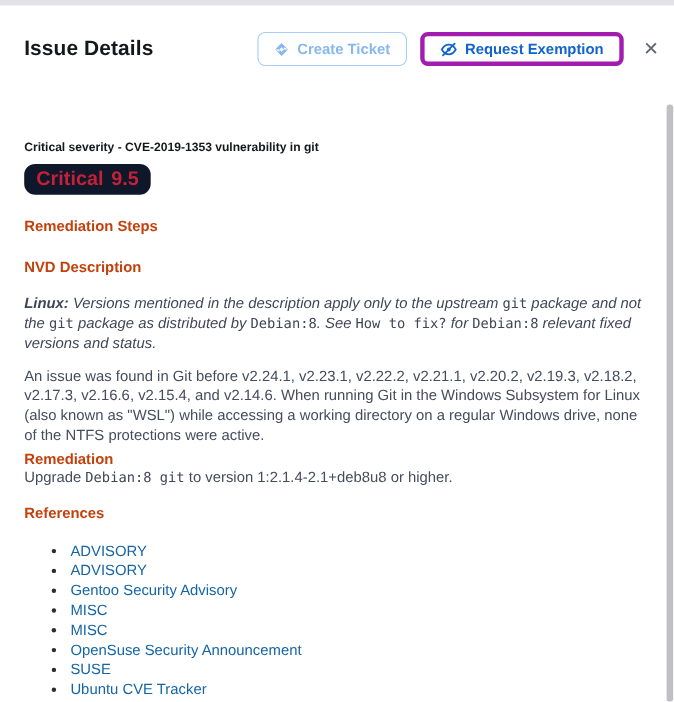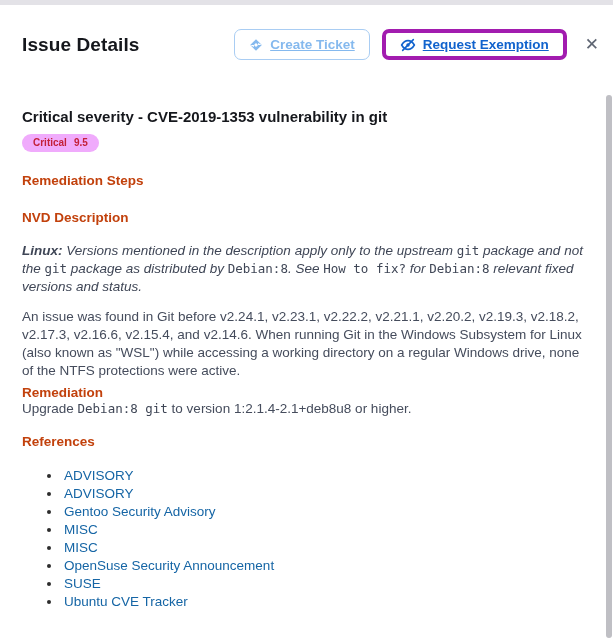--- a/index.html
+++ b/index.html
@@ -37,21 +37,20 @@
     display: inline-flex;
     align-items: center;
     gap: 7px;
     height: 31px;
     padding: 0 14px;
     border-radius: 7px;
     background: #ffffff;
     font-family: "Liberation Sans", sans-serif;
     font-size: 13.5px;
     cursor: pointer;
-    text-decoration: underline;
   }
   .btn-create {
     border: 1px solid #a9cdf3;
     color: #85b9ee;
     font-weight: 700;
   }
   .btn-request {
     border: 4px solid #a21caf;
     color: #1163cd;
     font-weight: 700;
@@ -63,33 +62,33 @@
     font-size: 17px;
     line-height: 1;
     cursor: pointer;
     padding: 4px;
     margin-left: 2px;
   }
   .content {
     padding: 0 24px 0 22px;
   }
   .issue-title {
-    margin-top: 48px;
-    font-size: 15px;
+    margin-top: 68px;
+    font-size: 11px;
     font-weight: 700;
     color: #15171c;
   }
   .severity-badge {
     display: inline-flex;
     align-items: flex-end;
     gap: 7px;
     margin-top: 9px;
-    background: #f0abfc;
+    background: #0f172a;
     color: #c32139;
-    font-size: 10px;
+    font-size: 18px;
     font-weight: 700;
     padding: 3px 11px 4px 11px;
     border-radius: 10px;
   }
   h3.section-heading {
     font-size: 13.5px;
     font-weight: 700;
     color: #c2410c;
   }
   .h-remediation-steps { margin-top: 21px; }

